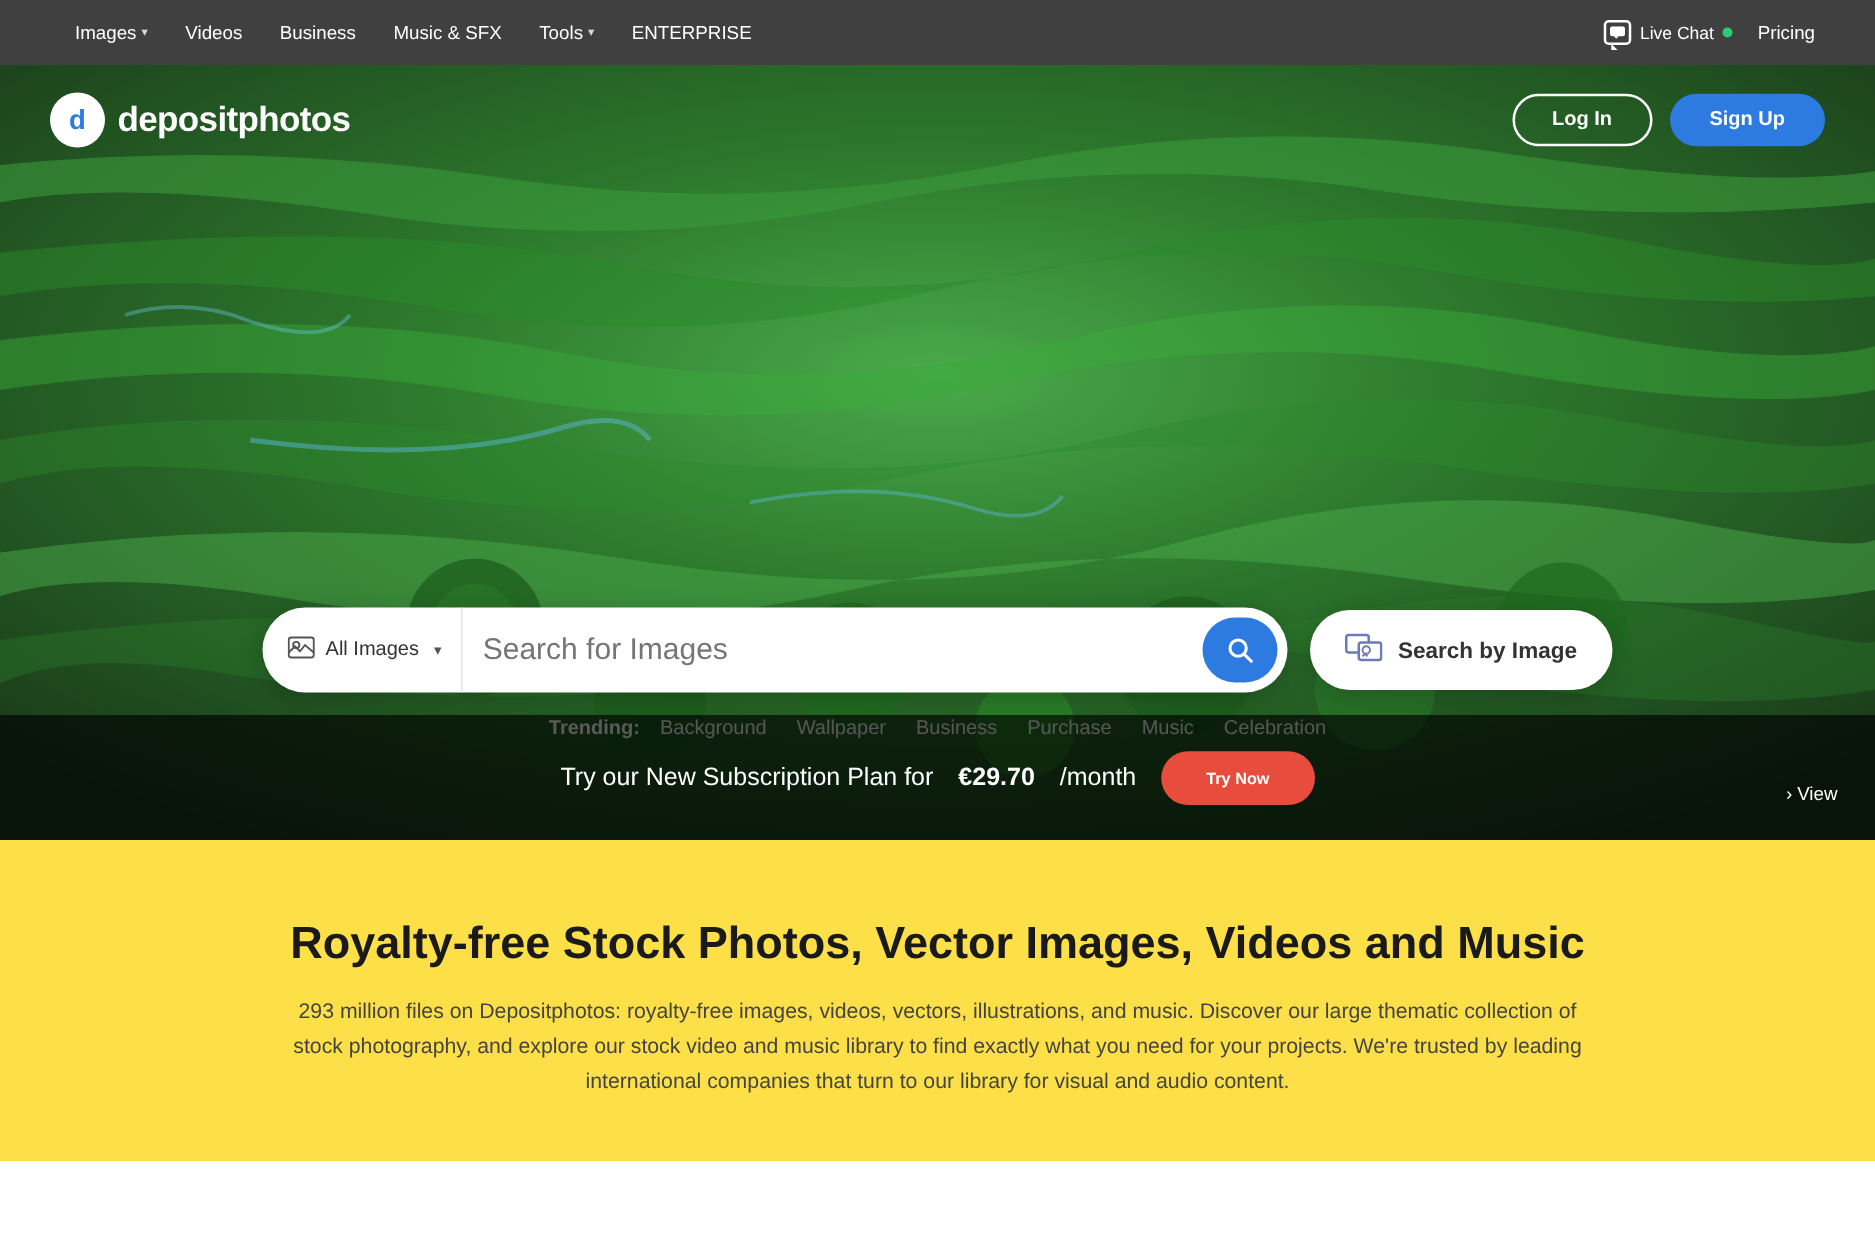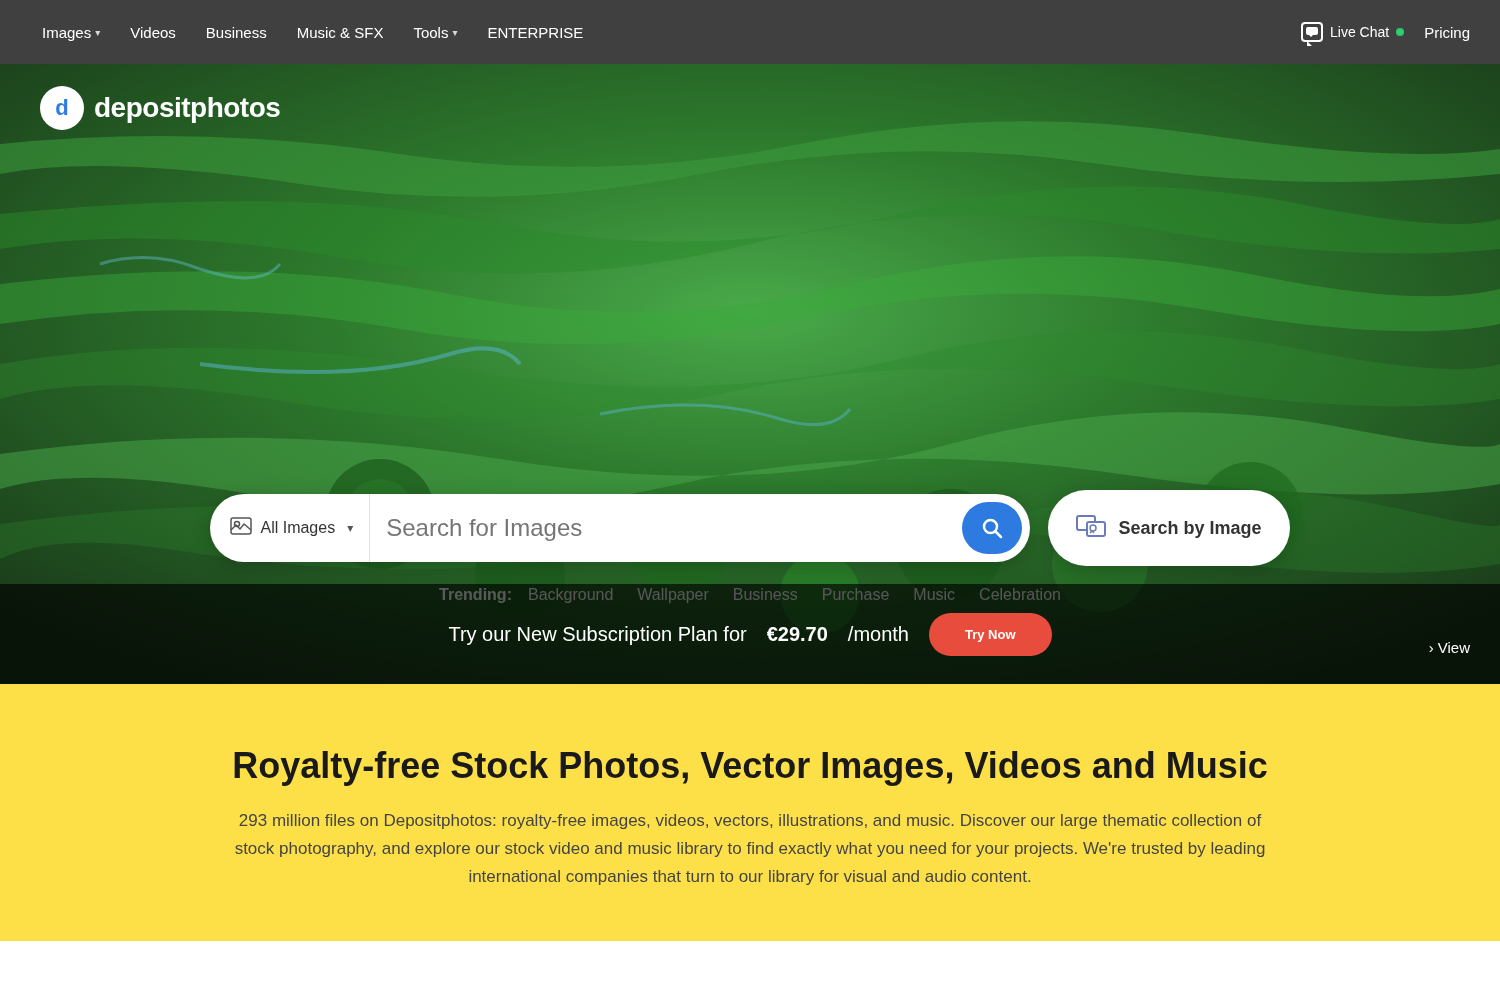--- a/index.html
+++ b/index.html
@@ -3,22 +3,22 @@
   <meta charset="utf-8">
   <style>
     * { margin: 0; padding: 0; box-sizing: border-box; }
     body { font-family: -apple-system, BlinkMacSystemFont, 'Segoe UI', Arial, sans-serif; width: 1500px; background: #fff; }
 
     
     .top-nav {
       background: rgba(0,0,0,0.75);
       display: flex;
       align-items: center;
-      padding: 0 30px;
-      height: 64px;
+      padding: 0 48px;
+      height: 52px;
       position: relative;
       z-index: 10;
     }
     .nav-links {
       display: flex;
       align-items: center;
       gap: 6px;
       flex: 1;
     }
     .nav-link {
@@ -244,21 +244,21 @@
       flex-shrink: 0;
     }
     .search-btn svg {
       width: 24px;
       height: 24px;
       fill: #fff;
     }
     .search-by-image-btn {
       background: #fff;
       border-radius: 50px;
-      height: 76px;
+      height: 64px;
       padding: 0 28px;
       display: flex;
       align-items: center;
       gap: 12px;
       font-size: 18px;
       font-weight: 600;
       color: #333;
       cursor: pointer;
       box-shadow: 0 4px 20px rgba(0,0,0,0.2);
       white-space: nowrap;
@@ -436,20 +436,24 @@
   </div>
 
   <div class="hero-overlay">
 
     <div class="hero-logo-row">
       <div class="logo">
         <div class="logo-icon">
           <span>d</span>
         </div>
         <span class="logo-text">depositphotos</span>
+      </div>
+      <div class="auth-buttons">
+        <button class="btn-login">Log In</button>
+        <button class="btn-signup">Sign Up</button>
       </div>
     </div>
 
     <div class="search-area">
       <div class="search-row">
 
         <div class="search-box">
           <div class="search-type-btn">
             <span class="search-type-icon">
               <svg width="22" height="20" viewBox="0 0 22 20" fill="none" xmlns="http://www.w3.org/2000/svg">

